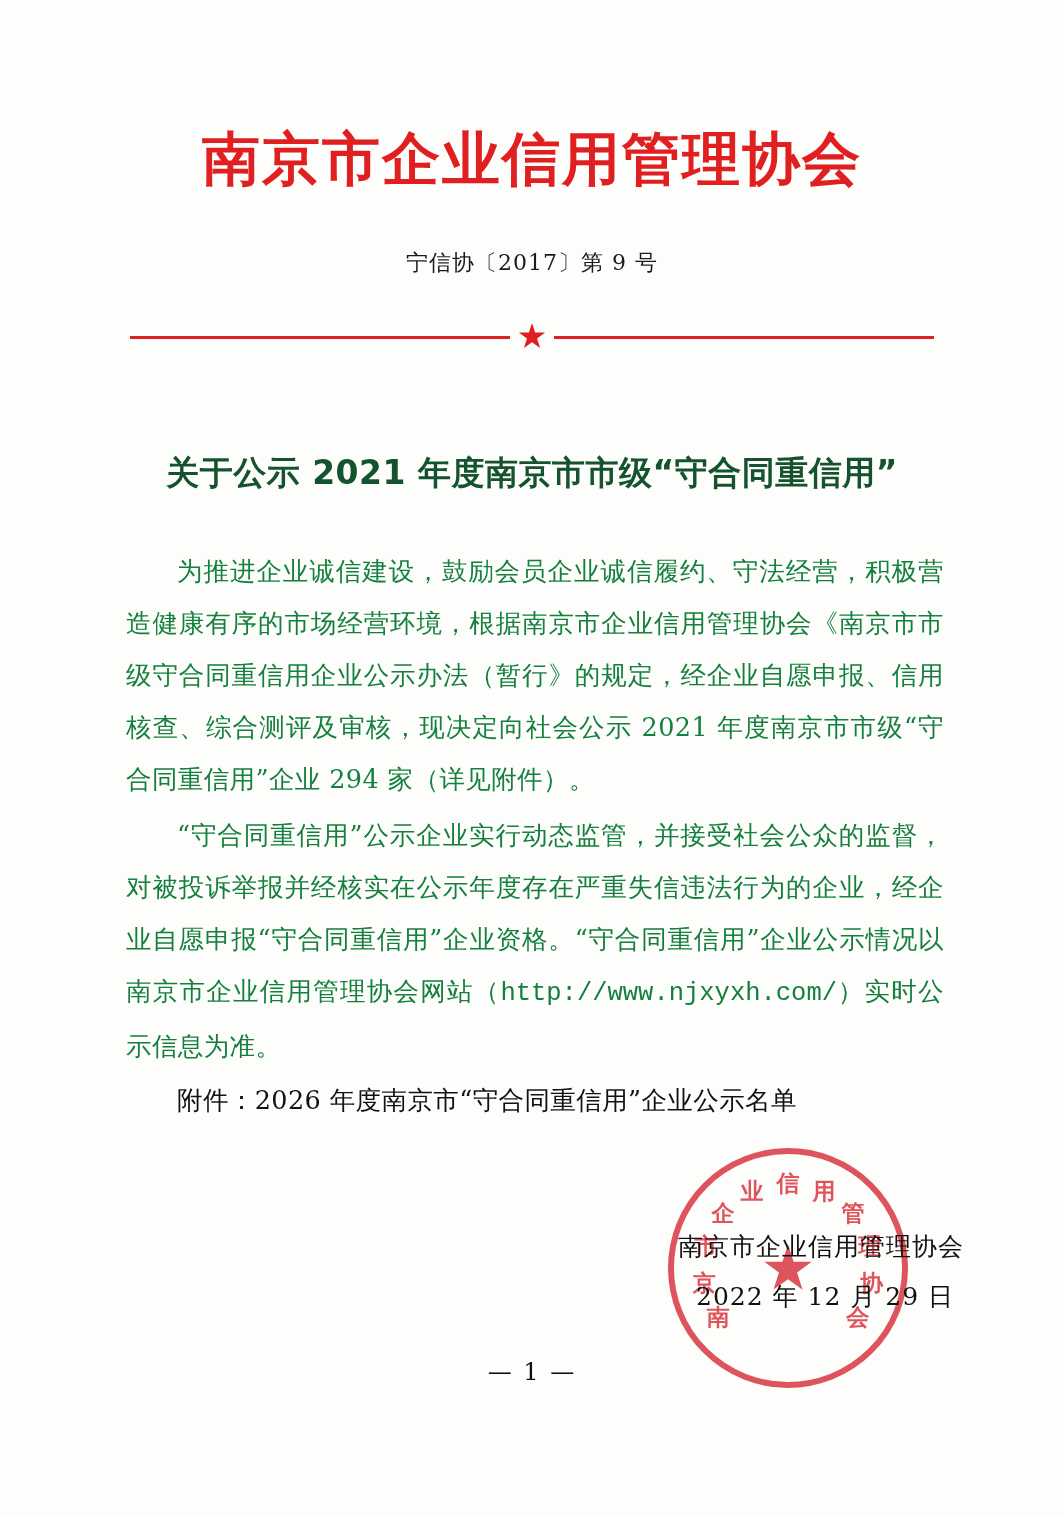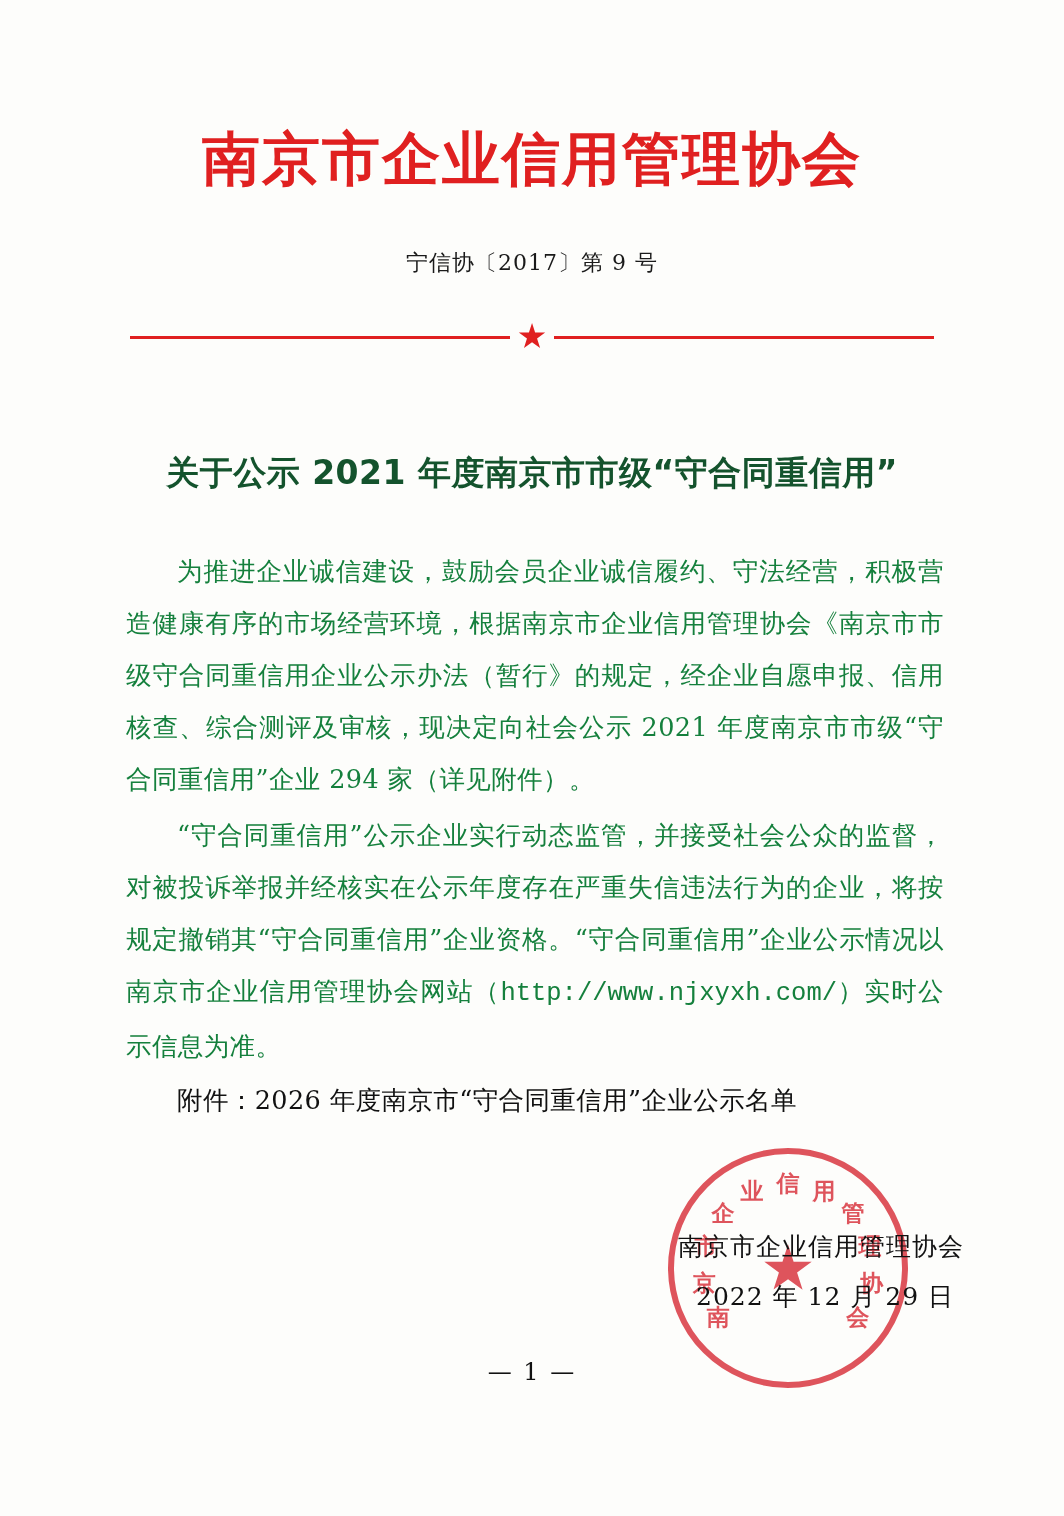--- a/index.html
+++ b/index.html
@@ -216,21 +216,21 @@
     <div class="rule-star">★</div>
     <div class="rule-line"></div>
   </div>
 
   <div class="doc-title">
     <div>关于公示 2021 年度南京市市级“守合同重信用”</div>
   </div>
 
   <div class="body-text">
     <p class="para">为推进企业诚信建设，鼓励会员企业诚信履约、守法经营，积极营造健康有序的市场经营环境，根据南京市企业信用管理协会《南京市市级守合同重信用企业公示办法（暂行》的规定，经企业自愿申报、信用核查、综合测评及审核，现决定向社会公示 2021 年度南京市市级“守合同重信用”企业 294 家（详见附件）。</p>
-    <p class="para"><span>“守合同重信用”公示企业实行动态监管，并接受社会公众的监督，对被投诉举报并经核实在公示年度存在严重失信违法行为的企业，将按规定撤销其“守合同重信用”企业资格。“守合同重信用”企业公示情况以南京市企业信用管理协会网站（</span><span class="url">http://www.njxyxh.com/</span><span>）实时公示信息为准。</span></p>
+    <p class="para"><span>“守合同重信用”公示企业实行动态监管，并接受社会公众的监督，对被投诉举报并经核实在公示年度存在严重失信违法行为的企业，经企业自愿申报“守合同重信用”企业资格。“守合同重信用”企业公示情况以南京市企业信用管理协会网站（</span><span class="url">http://www.njxyxh.com/</span><span>）实时公示信息为准。</span></p>
   </div>
 
   <div class="attachment">附件：2026 年度南京市“守合同重信用”企业公示名单</div>
 
   <div class="seal">
     <div class="seal-text">
         <span class="seal-char" style="transform: rotate(-125deg) translateY(-85px) rotate(125deg);">南</span>
         <span class="seal-char" style="transform: rotate(-100deg) translateY(-85px) rotate(100deg);">京</span>
         <span class="seal-char" style="transform: rotate(-75deg) translateY(-85px) rotate(75deg);">市</span>
         <span class="seal-char" style="transform: rotate(-50deg) translateY(-85px) rotate(50deg);">企</span>

